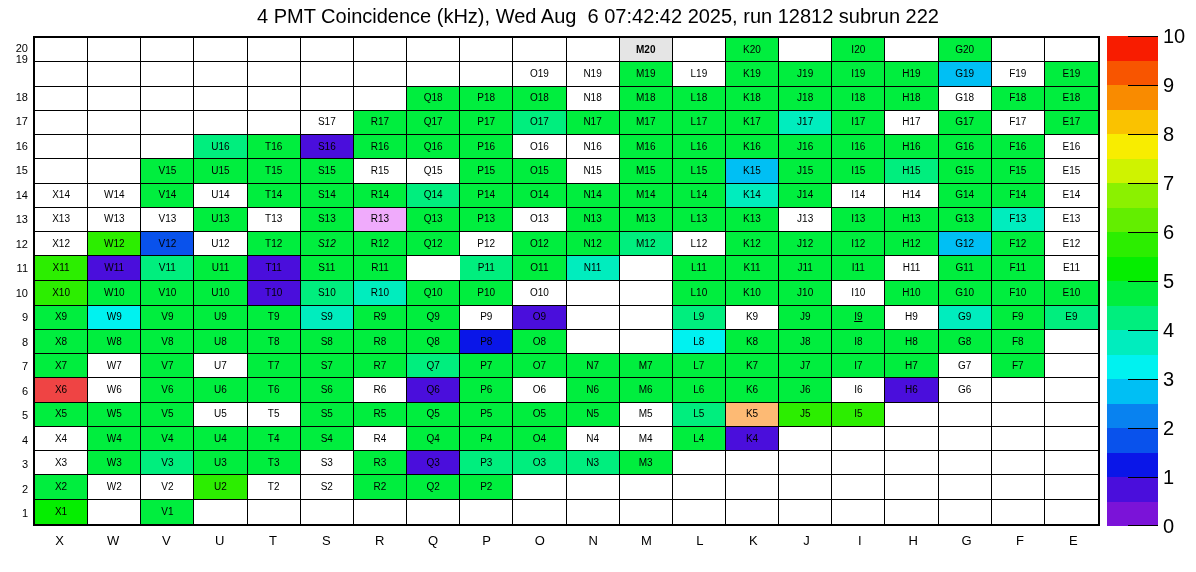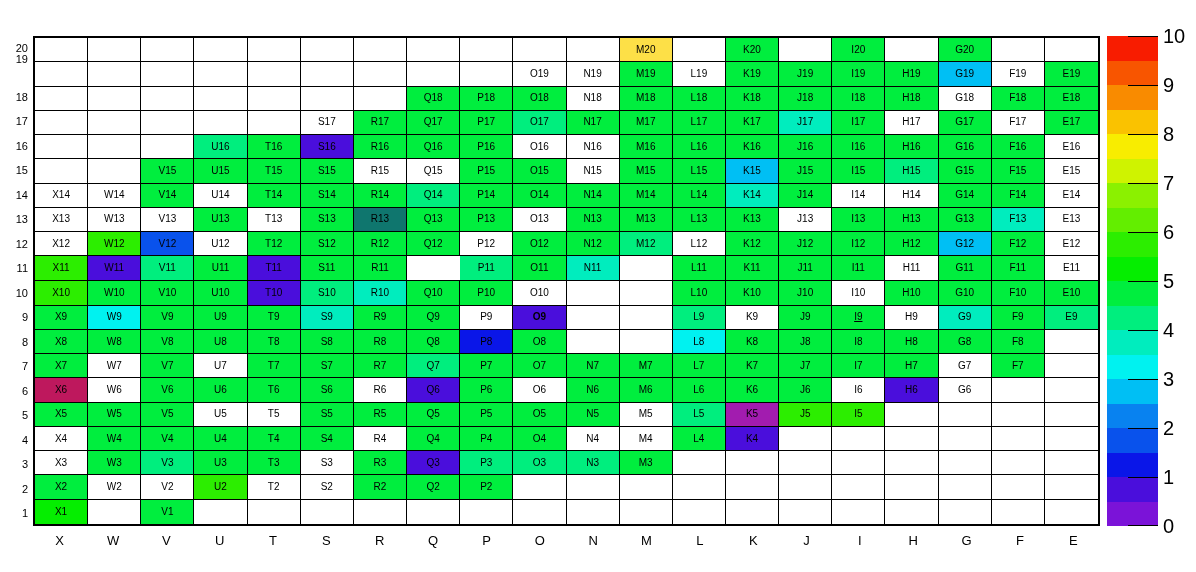--- a/index.html
+++ b/index.html
@@ -22,33 +22,34 @@
         display:flex;flex-direction:column;}
   .cband{flex:1 1 auto;}
   .ctick{position:absolute;left:1128px;width:30px;height:1px;background:#000;}
   .ctlab{position:absolute;left:1163px;width:33px;text-align:left;
          font-size:20px;line-height:1;}
 </style>
 </head>
 <body>
 
 <div class="fig">
+  <div class="title">4 PMT Coincidence (kHz), Wed Aug  6 07:42:42 2025, run 12812 subrun 222</div>
   <div class="plot">
       <div class="cell"></div>
       <div class="cell"></div>
       <div class="cell"></div>
       <div class="cell"></div>
       <div class="cell"></div>
       <div class="cell"></div>
       <div class="cell"></div>
       <div class="cell"></div>
       <div class="cell"></div>
       <div class="cell"></div>
       <div class="cell"></div>
-      <div class="cell" style="background: #fde047;">M20</div>
+      <div class="cell" style="background: #e5e5e5; font-weight: bold;">M20</div>
       <div class="cell"></div>
       <div class="cell" style="background: rgb(0, 238, 62);">K20</div>
       <div class="cell"></div>
       <div class="cell" style="background: rgb(0, 238, 62);">I20</div>
       <div class="cell"></div>
       <div class="cell" style="background: rgb(0, 238, 62);">G20</div>
       <div class="cell"></div>
       <div class="cell"></div>
       <div class="cell"></div>
       <div class="cell"></div>
@@ -169,40 +170,40 @@
       <div class="cell">H14</div>
       <div class="cell" style="background: rgb(0, 238, 62);">G14</div>
       <div class="cell" style="background: rgb(0, 238, 62);">F14</div>
       <div class="cell">E14</div>
       <div class="cell">X13</div>
       <div class="cell">W13</div>
       <div class="cell">V13</div>
       <div class="cell" style="background: rgb(0, 238, 62);">U13</div>
       <div class="cell">T13</div>
       <div class="cell" style="background: rgb(0, 238, 62);">S13</div>
-      <div class="cell" style="background: #0f766e;">R13</div>
+      <div class="cell" style="background: #f0abfc;">R13</div>
       <div class="cell" style="background: rgb(0, 238, 62);">Q13</div>
       <div class="cell" style="background: rgb(0, 238, 62);">P13</div>
       <div class="cell">O13</div>
       <div class="cell" style="background: rgb(0, 238, 62);">N13</div>
       <div class="cell" style="background: rgb(0, 238, 62);">M13</div>
       <div class="cell" style="background: rgb(0, 238, 62);">L13</div>
       <div class="cell" style="background: rgb(0, 238, 62);">K13</div>
       <div class="cell">J13</div>
       <div class="cell" style="background: rgb(0, 238, 62);">I13</div>
       <div class="cell" style="background: rgb(0, 238, 62);">H13</div>
       <div class="cell" style="background: rgb(0, 238, 62);">G13</div>
       <div class="cell" style="background: rgb(0, 237, 190);">F13</div>
       <div class="cell">E13</div>
       <div class="cell">X12</div>
       <div class="cell" style="background: rgb(44, 238, 0);">W12</div>
       <div class="cell" style="background: rgb(9, 82, 236);">V12</div>
       <div class="cell">U12</div>
       <div class="cell" style="background: rgb(0, 238, 62);">T12</div>
-      <div class="cell" style="background: rgb(0, 238, 62);">S12</div>
+      <div class="cell" style="background: rgb(0, 238, 62); font-style: italic;">S12</div>
       <div class="cell" style="background: rgb(0, 238, 62);">R12</div>
       <div class="cell" style="background: rgb(0, 238, 62);">Q12</div>
       <div class="cell">P12</div>
       <div class="cell" style="background: rgb(0, 238, 62);">O12</div>
       <div class="cell" style="background: rgb(0, 238, 62);">N12</div>
       <div class="cell" style="background: rgb(0, 238, 126);">M12</div>
       <div class="cell">L12</div>
       <div class="cell" style="background: rgb(0, 238, 62);">K12</div>
       <div class="cell" style="background: rgb(0, 238, 62);">J12</div>
       <div class="cell" style="background: rgb(0, 238, 62);">I12</div>
@@ -252,21 +253,21 @@
       <div class="cell" style="background: rgb(0, 238, 62);">E10</div>
       <div class="cell" style="background: rgb(0, 238, 62);">X9</div>
       <div class="cell" style="background: rgb(0, 242, 240);">W9</div>
       <div class="cell" style="background: rgb(0, 238, 62);">V9</div>
       <div class="cell" style="background: rgb(0, 238, 62);">U9</div>
       <div class="cell" style="background: rgb(0, 238, 62);">T9</div>
       <div class="cell" style="background: rgb(0, 237, 190);">S9</div>
       <div class="cell" style="background: rgb(0, 238, 62);">R9</div>
       <div class="cell" style="background: rgb(0, 238, 62);">Q9</div>
       <div class="cell">P9</div>
-      <div class="cell" style="background: rgb(74, 14, 220); font-weight: bold;">O9</div>
+      <div class="cell" style="background: rgb(74, 14, 220);">O9</div>
       <div class="cell"></div>
       <div class="cell"></div>
       <div class="cell" style="background: rgb(0, 238, 126);">L9</div>
       <div class="cell">K9</div>
       <div class="cell" style="background: rgb(0, 238, 62);">J9</div>
       <div class="cell" style="background: rgb(0, 238, 62); text-decoration: underline;">I9</div>
       <div class="cell">H9</div>
       <div class="cell" style="background: rgb(0, 237, 190);">G9</div>
       <div class="cell" style="background: rgb(0, 238, 62);">F9</div>
       <div class="cell" style="background: rgb(0, 238, 126);">E9</div>
@@ -303,21 +304,21 @@
       <div class="cell" style="background: rgb(0, 238, 62);">N7</div>
       <div class="cell" style="background: rgb(0, 238, 62);">M7</div>
       <div class="cell" style="background: rgb(0, 238, 62);">L7</div>
       <div class="cell" style="background: rgb(0, 238, 62);">K7</div>
       <div class="cell" style="background: rgb(0, 238, 62);">J7</div>
       <div class="cell" style="background: rgb(0, 238, 62);">I7</div>
       <div class="cell" style="background: rgb(0, 238, 62);">H7</div>
       <div class="cell">G7</div>
       <div class="cell" style="background: rgb(0, 238, 62);">F7</div>
       <div class="cell"></div>
-      <div class="cell" style="background: #be185d;">X6</div>
+      <div class="cell" style="background: #ef4444;">X6</div>
       <div class="cell">W6</div>
       <div class="cell" style="background: rgb(0, 238, 62);">V6</div>
       <div class="cell" style="background: rgb(0, 238, 62);">U6</div>
       <div class="cell" style="background: rgb(0, 238, 62);">T6</div>
       <div class="cell" style="background: rgb(0, 238, 62);">S6</div>
       <div class="cell">R6</div>
       <div class="cell" style="background: rgb(74, 14, 220);">Q6</div>
       <div class="cell" style="background: rgb(0, 238, 62);">P6</div>
       <div class="cell">O6</div>
       <div class="cell" style="background: rgb(0, 238, 62);">N6</div>
@@ -336,21 +337,21 @@
       <div class="cell">U5</div>
       <div class="cell">T5</div>
       <div class="cell" style="background: rgb(0, 238, 62);">S5</div>
       <div class="cell" style="background: rgb(0, 238, 62);">R5</div>
       <div class="cell" style="background: rgb(0, 238, 62);">Q5</div>
       <div class="cell" style="background: rgb(0, 238, 62);">P5</div>
       <div class="cell" style="background: rgb(0, 238, 62);">O5</div>
       <div class="cell" style="background: rgb(0, 238, 62);">N5</div>
       <div class="cell">M5</div>
       <div class="cell" style="background: rgb(0, 238, 126);">L5</div>
-      <div class="cell" style="background: #a21caf;">K5</div>
+      <div class="cell" style="background: #fdba74;">K5</div>
       <div class="cell" style="background: rgb(44, 238, 0);">J5</div>
       <div class="cell" style="background: rgb(44, 238, 0);">I5</div>
       <div class="cell"></div>
       <div class="cell"></div>
       <div class="cell"></div>
       <div class="cell"></div>
       <div class="cell">X4</div>
       <div class="cell" style="background: rgb(0, 238, 62);">W4</div>
       <div class="cell" style="background: rgb(0, 238, 62);">V4</div>
       <div class="cell" style="background: rgb(0, 238, 62);">U4</div>

